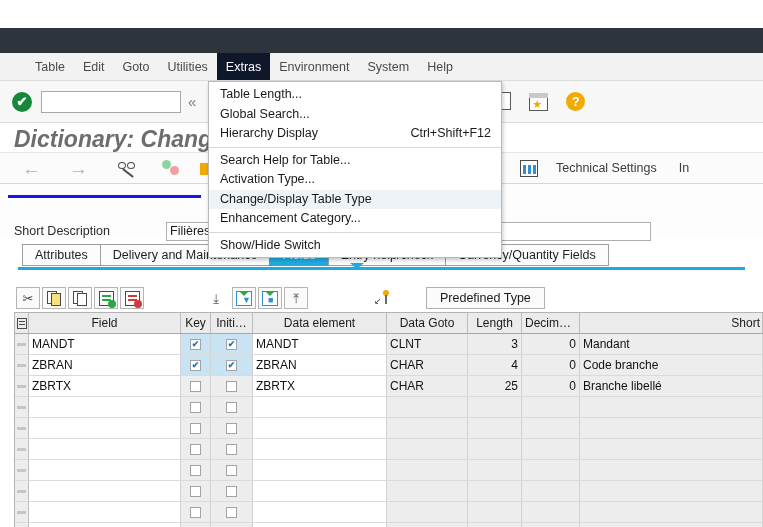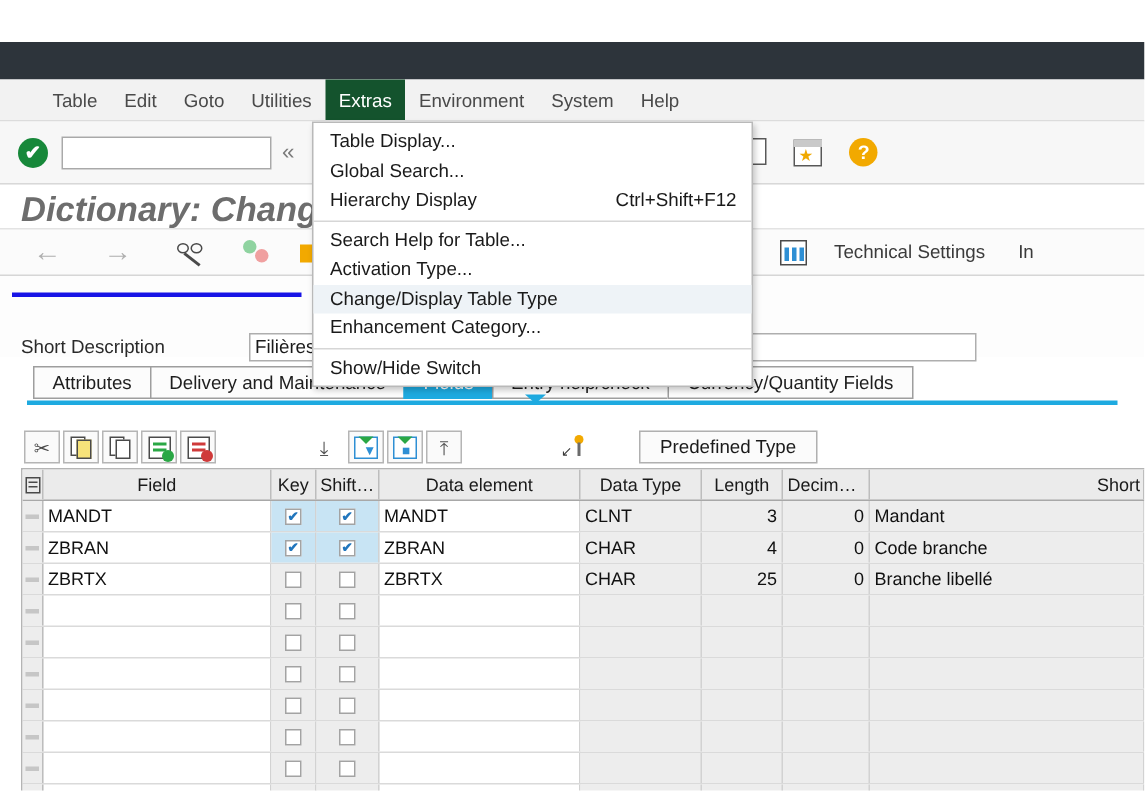--- a/index.html
+++ b/index.html
@@ -27,21 +27,21 @@
     border-bottom: 1px solid #dcdcdc;
     display: flex; align-items: stretch;
     padding-left: 26px;
   }
   .menu-item {
     display: flex; align-items: center;
     padding: 0 9px;
     font-size: 12.5px; color: #4a4a4a;
     cursor: default; white-space: nowrap;
   }
-  .menu-item.active { background: #14532d; color: #ffffff; }
+  .menu-item.active { background: #0f172a; color: #ffffff; }
 
   
   .dropdown {
     position: absolute; left: 208px; top: 53px;
     width: 294px;
     background: #ffffff;
     border: 1px solid #b9b9b9;
     box-shadow: 1px 2px 4px rgba(0,0,0,.22);
     z-index: 90;
     padding: 3px 0 2px 0;
@@ -429,23 +429,23 @@
     <div class="pbtn">Predefined Type</div>
   </div>
 
   <div class="grid">
     <div class="ghead">
       <div class="hsel">
           <span class="gi"></span>
         </div>
       <div class="hc" style="flex:0 0 152px">Field</div>
       <div class="hc" style="flex:0 0 30px">Key</div>
-      <div class="hc" style="flex:0 0 42px">Shift…</div>
+      <div class="hc" style="flex:0 0 42px">Initi…</div>
       <div class="hc" style="flex:0 0 134px">Data element</div>
-      <div class="hc" style="flex:0 0 81px">Data Type</div>
+      <div class="hc" style="flex:0 0 81px">Data Goto</div>
       <div class="hc" style="flex:0 0 54px">Length</div>
       <div class="hc" style="flex:0 0 58px; justify-content:flex-start; padding-left:3px">Decim…</div>
       <div class="hc" style="flex:1 1 auto; justify-content:flex-end; padding-right:2px">Short</div>
     </div>
     <div id="grid-body">
         <div class="grow">
           <div class="selc">
             <span class="tick"></span>
           </div>
           <div class="c " style="flex: 0 0 152px;">MANDT</div>
@@ -629,21 +629,21 @@
           <div class="c gray" style="flex: 0 0 81px;"></div>
           <div class="c gray num" style="flex: 0 0 54px;"></div>
           <div class="c gray num" style="flex: 0 0 58px;"></div>
           <div class="c gray" style="flex: 1 1 auto;"></div>
         </div>
       </div>
   </div>
 
   <div class="dropdown">
     <div class="dd-item">
-      <span class="dd-label">Table Display...</span>
+      <span class="dd-label">Table Length...</span>
       </div>
     <div class="dd-item">
       <span class="dd-label">Global Search...</span>
       </div>
     <div class="dd-item">
       <span class="dd-label">Hierarchy Display</span>
       <span class="dd-short">Ctrl+Shift+F12</span>
       </div>
     <div class="dd-sep"></div>
     <div class="dd-item">

